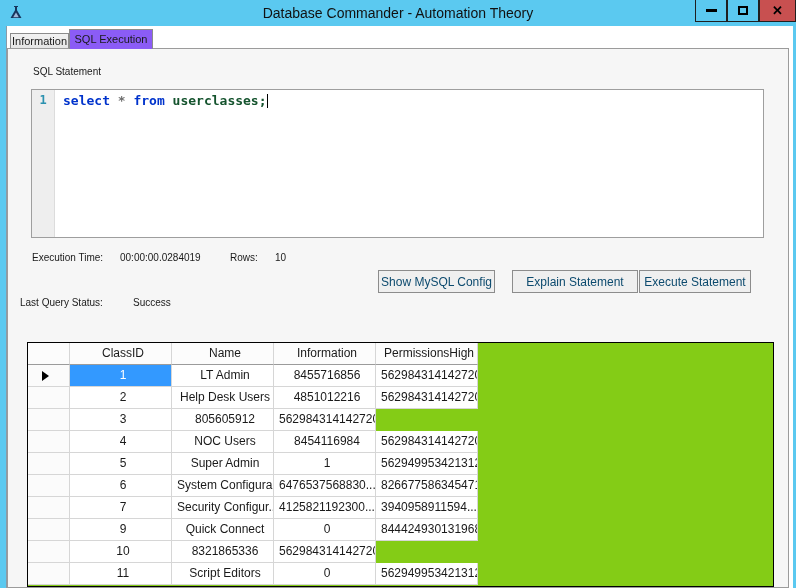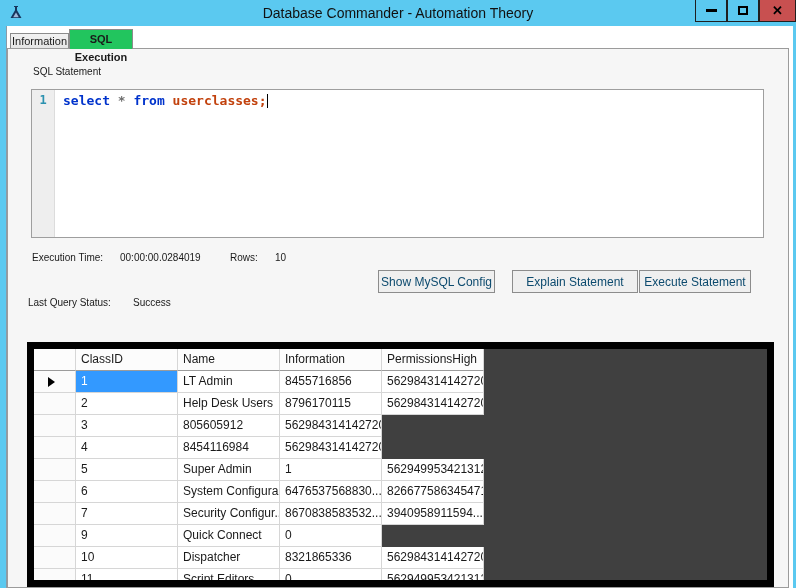--- a/index.html
+++ b/index.html
@@ -21,59 +21,59 @@
   .close-glyph { font-size:13px; font-weight:bold; color:#000; line-height:1; }
 
   
   .frame-left { position:absolute; left:0; top:26px; width:7px; height:562px; background:#5bc9f0; border-right:1px solid #8a9ba8; }
   .frame-right { position:absolute; right:0; top:26px; width:3px; height:562px; background:#5bc9f0; }
 
   
   .tab { position:absolute; border:1px solid #8c8c8c; font-size:11px; text-align:center; }
   .tab.inactive { left:10px; top:33px; width:59px; height:15px; line-height:14px;
                   background:linear-gradient(#f2f2f2,#e5e5e5); border-bottom:none; }
-  .tab.active { left:69px; top:29px; width:64px; height:20px; line-height:18px; background:#22c55e;
-                border-bottom:none; z-index:3;font-weight:bold; }
+  .tab.active { left:69px; top:29px; width:84px; height:20px; line-height:18px; background:#8b5cf6;
+                border-bottom:none; z-index:3; }
 
   .tabpage { position:absolute; left:7px; top:48px; width:782px; height:540px;
              background:#f6f6f6; border:1px solid #9b9b9b; }
 
   
   .label { position:absolute; font-size:10px; color:#1a1a1a; }
   .sql-label { left:33px; top:66px; }
   .editor { position:absolute; left:31px; top:89px; width:733px; height:149px; background:#fff;
             border:1px solid #9e9e9e; display:flex; cursor:text; }
   .gutter { width:23px; background:#eeeeee; border-right:1px solid #dcdcdc;
             font-family:"DejaVu Sans Mono", monospace; font-size:12px; font-weight:bold;
             color:#2b91af; text-align:center; padding-top:3px; }
   .code { flex:1; font-family:"DejaVu Sans Mono", monospace; font-size:13px; font-weight:bold;
           padding:3px 0 0 8px; white-space:pre; }
   .tok-kw { color:#0033cc; }
   .tok-op { color:#6e6e6e; }
-  .tok-id { color:#c2410c; }
+  .tok-id { color:#14532d; }
   .caret { display:inline-block; width:1px; height:14px; background:#000; vertical-align:text-bottom; }
 
   
   .exec-label { left:32px; top:252px; }
   .exec-value { left:120px; top:252px; }
   .rows-label { left:230px; top:252px; }
   .rows-value { left:275px; top:252px; }
-  .lastq-label { left:28px; top:297px; }
+  .lastq-label { left:20px; top:297px; }
   .lastq-value { left:133px; top:297px;text-align:right; }
 
   
   .btn { position:absolute; height:23px; background:#efefef; border:1px solid #8c8c8c;
          font-family:"Liberation Sans", sans-serif; font-size:12px; color:#0c4a6e; cursor:default; }
   .btn-config  { left:378px; top:270px; width:117px; }
   .btn-explain { left:512px; top:270px; width:126px; }
   .btn-execute { left:639px; top:270px; width:112px; }
 
   
   .grid { position:absolute; left:27px; top:342px; width:747px; height:245px;
-          border:7px solid #000000; background:#404040; overflow:hidden; }
+          border:1px solid #000000; background:#84cc16; overflow:hidden;text-align:center; }
   .g-row { display:flex; height:22px; }
   .g-cell { background:#fff; border-right:1px solid #d6d6d6; border-bottom:1px solid #d6d6d6;
             padding:0 0 0 5px; line-height:21px; font-size:12px; color:#1a1a1a; overflow:hidden;
             white-space:nowrap; }
   .g-sel { width:42px; background:#fbfbfb; position:relative; }
   .g-c1 { width:102px; } .g-c2 { width:102px; } .g-c3 { width:102px; } .g-c4 { width:102px; }
   .g-head .g-cell { background:#fcfcfc; border-bottom:1px solid #9b9b9b; }
   .cell-selected { background:#3399ff !important; color:#fff; }
   .row-arrow { position:absolute; left:14px; top:6px; width:0; height:0;
                border-left:7px solid #000; border-top:5px solid transparent;
@@ -150,34 +150,35 @@
       <div class="g-cell g-c1 cell-selected">1</div>
       <div class="g-cell g-c2">LT Admin</div>
       <div class="g-cell g-c3">8455716856</div>
       <div class="g-cell g-c4">562984314142720</div>
     </div>
 
     <div class="g-row">
       <div class="g-cell g-sel"></div>
       <div class="g-cell g-c1">2</div>
       <div class="g-cell g-c2">Help Desk Users</div>
-      <div class="g-cell g-c3">8796170115</div>
+      <div class="g-cell g-c3">4851012216</div>
       <div class="g-cell g-c4">562984314142720</div>
     </div>
 
     <div class="g-row">
       <div class="g-cell g-sel"></div>
       <div class="g-cell g-c1">3</div>
       <div class="g-cell g-c3">805605912</div>
       <div class="g-cell g-c4">562984314142720</div>
     </div>
 
     <div class="g-row">
       <div class="g-cell g-sel"></div>
       <div class="g-cell g-c1">4</div>
+      <div class="g-cell g-c2">NOC Users</div>
       <div class="g-cell g-c3">8454116984</div>
       <div class="g-cell g-c4">562984314142720</div>
     </div>
 
     <div class="g-row">
       <div class="g-cell g-sel"></div>
       <div class="g-cell g-c1">5</div>
       <div class="g-cell g-c2">Super Admin</div>
       <div class="g-cell g-c3">1</div>
       <div class="g-cell g-c4">562949953421312</div>
@@ -188,35 +189,35 @@
       <div class="g-cell g-c1">6</div>
       <div class="g-cell g-c2">System Configura...</div>
       <div class="g-cell g-c3">6476537568830...</div>
       <div class="g-cell g-c4">826677586345471</div>
     </div>
 
     <div class="g-row">
       <div class="g-cell g-sel"></div>
       <div class="g-cell g-c1">7</div>
       <div class="g-cell g-c2">Security Configur...</div>
-      <div class="g-cell g-c3">8670838583532...</div>
+      <div class="g-cell g-c3">4125821192300...</div>
       <div class="g-cell g-c4">3940958911594...</div>
     </div>
 
     <div class="g-row">
       <div class="g-cell g-sel"></div>
       <div class="g-cell g-c1">9</div>
       <div class="g-cell g-c2">Quick Connect</div>
       <div class="g-cell g-c3">0</div>
+      <div class="g-cell g-c4">844424930131968</div>
     </div>
 
     <div class="g-row">
       <div class="g-cell g-sel"></div>
       <div class="g-cell g-c1">10</div>
-      <div class="g-cell g-c2">Dispatcher</div>
       <div class="g-cell g-c3">8321865336</div>
       <div class="g-cell g-c4">562984314142720</div>
     </div>
 
     <div class="g-row">
       <div class="g-cell g-sel"></div>
       <div class="g-cell g-c1">11</div>
       <div class="g-cell g-c2">Script Editors</div>
       <div class="g-cell g-c3">0</div>
       <div class="g-cell g-c4">562949953421312</div>

